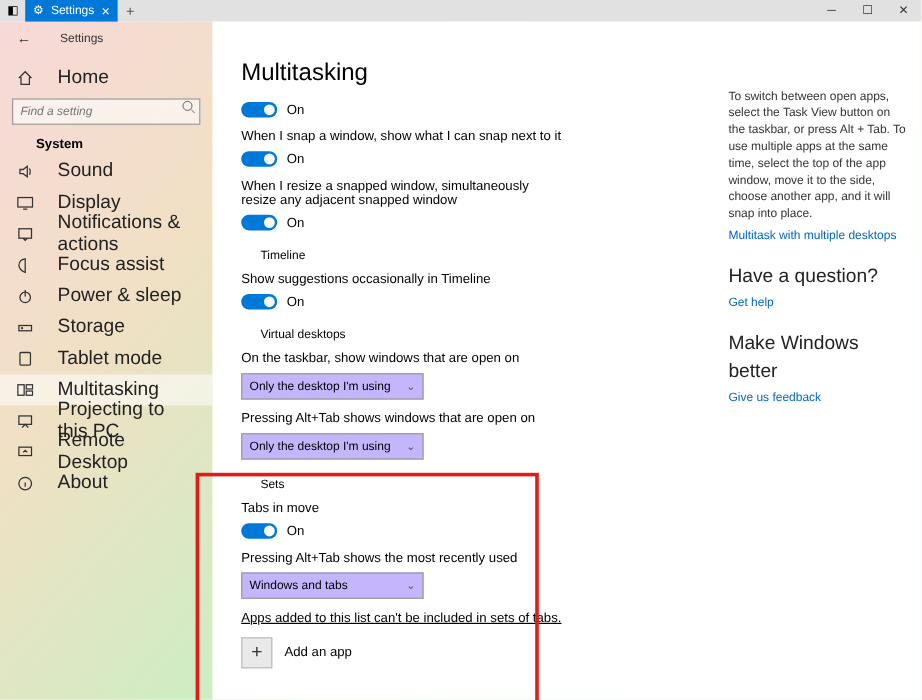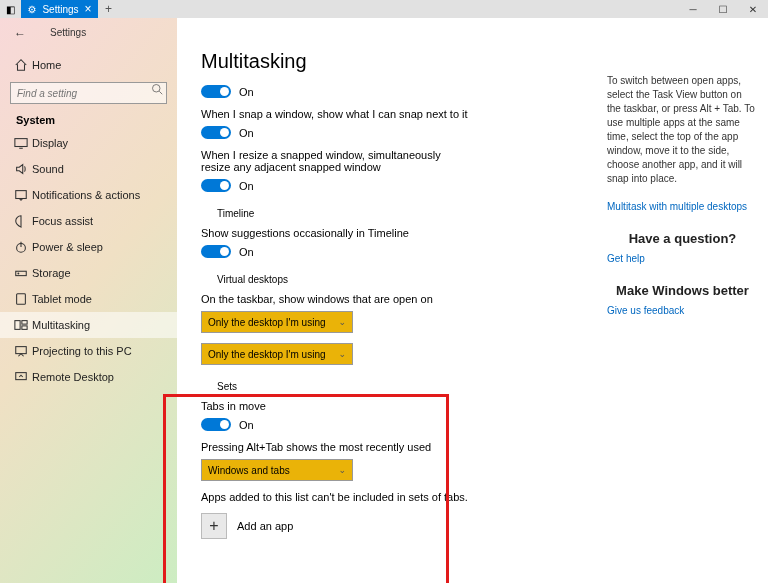--- a/index.html
+++ b/index.html
@@ -13,50 +13,50 @@
 .winbtns { margin-left:auto; display:flex; }
 .winbtn { width:30px; display:flex; align-items:center; justify-content:center; font-size:10px; color:#333; }
 
 .content { display:flex; position:absolute; top:18px; left:0; right:0; bottom:0; }
 .content::before { content:''; position:absolute; inset:0; background:linear-gradient(130deg,#f8d9d9 0%,#f0e0c4 25%,#c9eec2 55%,#e2efe8 85%); z-index:-1; }
 
 .sidebar { width:177px; height:100%; display:flex; flex-direction:column; padding-top:4px; }
 .sb-header { display:flex; align-items:center; height:20px; padding:0 14px; gap:24px; font-size:10px; color:#333; }
 .sb-back { font-size:12px; }
 .sb-list { margin-top:10px; }
-.sb-item { display:flex; align-items:center; height:26px; padding:0 14px; gap:4px; font-size:11px; color:#222; }
+.sb-item { display:flex; align-items:center; height:26px; padding:0 14px; gap:20px; font-size:16px; color:#222; }
 .sb-item.selected { background:rgba(255,255,255,.55); }
 .sb-icon { width:14px; height:14px; flex:none; display:flex; align-items:center; justify-content:center; }
 .sb-icon svg { width:14px; height:14px; stroke:#333; fill:none; stroke-width:1.2; }
 .search { margin:4px 10px 8px; height:22px; border:1px solid #999; background:rgba(255,255,255,.6); display:flex; padding:0 6px; }
 .search input { flex:1; border:none; background:transparent; outline:none; font-size:10px; color:#555; font-style:italic; }
 .search-icon svg { width:12px; height:12px; stroke:#555; fill:none; }
-.sb-group { padding:2px 16px 4px; font-size:11px; font-weight:600; }
+.sb-group { padding:2px 30px 4px; font-size:11px; font-weight:600; }
 
 .main { flex:1; background:#fff; display:flex; height:100%; }
 .settings { flex:1; padding:32px 24px 10px 24px; overflow-y:auto; }
 h1 { font-size:20px; font-weight:400; margin-bottom:12px; }
 h2 { font-size:10px; font-weight:400; margin:16px 16px 8px; }
 .opt { margin-bottom:10px; }
 .opt-label { font-size:11px; margin-bottom:6px; max-width:270px; }
 .toggle-row { display:flex; align-items:center; gap:8px; }
 .toggle { width:30px; height:13px; background:#0078d7; border-radius:7px; position:relative; }
 .toggle::after { content:''; position:absolute; width:9px; height:9px; background:#fff; border-radius:50%; top:2px; right:2px; }
 .toggle-state { font-size:11px; }
-.select { width:152px; height:22px; border:1px solid #999; background:#eab308; display:flex; align-items:center; padding:0 6px; font-size:10px; justify-content:space-between; margin-top:4px; }
+.select { width:152px; height:22px; border:1px solid #999; background:#c4b5fd; display:flex; align-items:center; padding:0 6px; font-size:10px; justify-content:space-between; margin-top:4px; }
 .chev { font-size:9px; color:#555; }
-.note { font-size:11px; margin-top:10px; }
+.note { font-size:11px; margin-top:10px;text-decoration:underline; }
 .addapp { margin-top:10px; display:flex; align-items:center; gap:10px; }
 .addapp-btn { width:26px; height:26px; border:1px solid #bbb; background:#e9e9e9; display:flex; align-items:center; justify-content:center; font-size:16px; color:#333; }
 .highlight { position:absolute; border:3px solid #e21a1a; left:163px; top:376px; width:286px; height:196px; pointer-events:none; }
 
 .rpane { width:165px; padding:56px 10px 0 4px; font-size:10px; color:#333; line-height:1.4; }
-.rpane p { margin-bottom:14px; }
+.rpane p { margin-bottom:4px; }
 .rpane .link { color:#0067c0; margin-bottom:16px; display:block; }
-.rpane h3 { font-size:13px; font-weight:700; margin:12px 0 4px; color:#222;text-align:center; }
+.rpane h3 { font-size:16px; font-weight:400; margin:12px 0 4px; color:#222; }
 </style>
 </head>
 <body>
 
 <div class="titlebar">
   <div class="tab">
       <span style="font-size:10px">◧</span>
     </div>
   <div class="tab active">
     <span>⚙</span>
@@ -90,34 +90,34 @@
         <input placeholder="Find a setting" style="">
         <span class="search-icon"><svg viewBox="0 0 16 16">
               <circle cx="7" cy="7" r="5"></circle>
               <path d="M11 11l4 4"></path>
             </svg></span>
       </div>
       <div class="sb-group">System</div>
       <div class="sb-item">
           <span class="sb-icon">
             <svg viewBox="0 0 16 16">
+              <path d="M3 6v4h3l4 3V3L6 6z"></path>
+              <path d="M12 5c1 1 1 5 0 6"></path>
+            </svg>
+          </span>
+          <span>Sound</span>
+        </div>
+      <div class="sb-item">
+          <span class="sb-icon">
+            <svg viewBox="0 0 16 16">
               <rect x="1" y="3" width="14" height="9"></rect>
               <path d="M6 14h4"></path>
             </svg>
           </span>
           <span>Display</span>
-        </div>
-      <div class="sb-item">
-          <span class="sb-icon">
-            <svg viewBox="0 0 16 16">
-              <path d="M3 6v4h3l4 3V3L6 6z"></path>
-              <path d="M12 5c1 1 1 5 0 6"></path>
-            </svg>
-          </span>
-          <span>Sound</span>
         </div>
       <div class="sb-item">
           <span class="sb-icon">
             <svg viewBox="0 0 16 16">
               <rect x="2" y="3" width="12" height="9"></rect>
               <path d="M6 12l2 2 2-2"></path>
             </svg>
           </span>
           <span>Notifications &amp; actions</span>
         </div>
@@ -175,20 +175,29 @@
           <span>Projecting to this PC</span>
         </div>
       <div class="sb-item">
           <span class="sb-icon">
             <svg viewBox="0 0 16 16">
               <rect x="2" y="3" width="12" height="8"></rect>
               <path d="M6 8l2-2 2 2"></path>
             </svg>
           </span>
           <span>Remote Desktop</span>
+        </div>
+      <div class="sb-item">
+          <span class="sb-icon">
+            <svg viewBox="0 0 16 16">
+              <circle cx="8" cy="8" r="6"></circle>
+              <path d="M8 5v0M8 7v4"></path>
+            </svg>
+          </span>
+          <span>About</span>
         </div>
     </div>
   </div>
 
   <div class="main">
     <div class="settings">
       <h1>Multitasking</h1>
 
       <div class="opt">
         <div class="toggle-row">
@@ -222,20 +231,21 @@
 
       <h2>Virtual desktops</h2>
       <div class="opt">
         <div class="opt-label">On the taskbar, show windows that are open on</div>
         <div class="select">
             <span>Only the desktop I'm using</span>
             <span class="chev">⌄</span>
           </div>
       </div>
       <div class="opt">
+        <div class="opt-label">Pressing Alt+Tab shows windows that are open on</div>
         <div class="select">
             <span>Only the desktop I'm using</span>
             <span class="chev">⌄</span>
           </div>
       </div>
 
       <h2>Sets</h2>
       <div class="opt">
         <div class="opt-label">Tabs in move</div>
         <div class="toggle-row">

